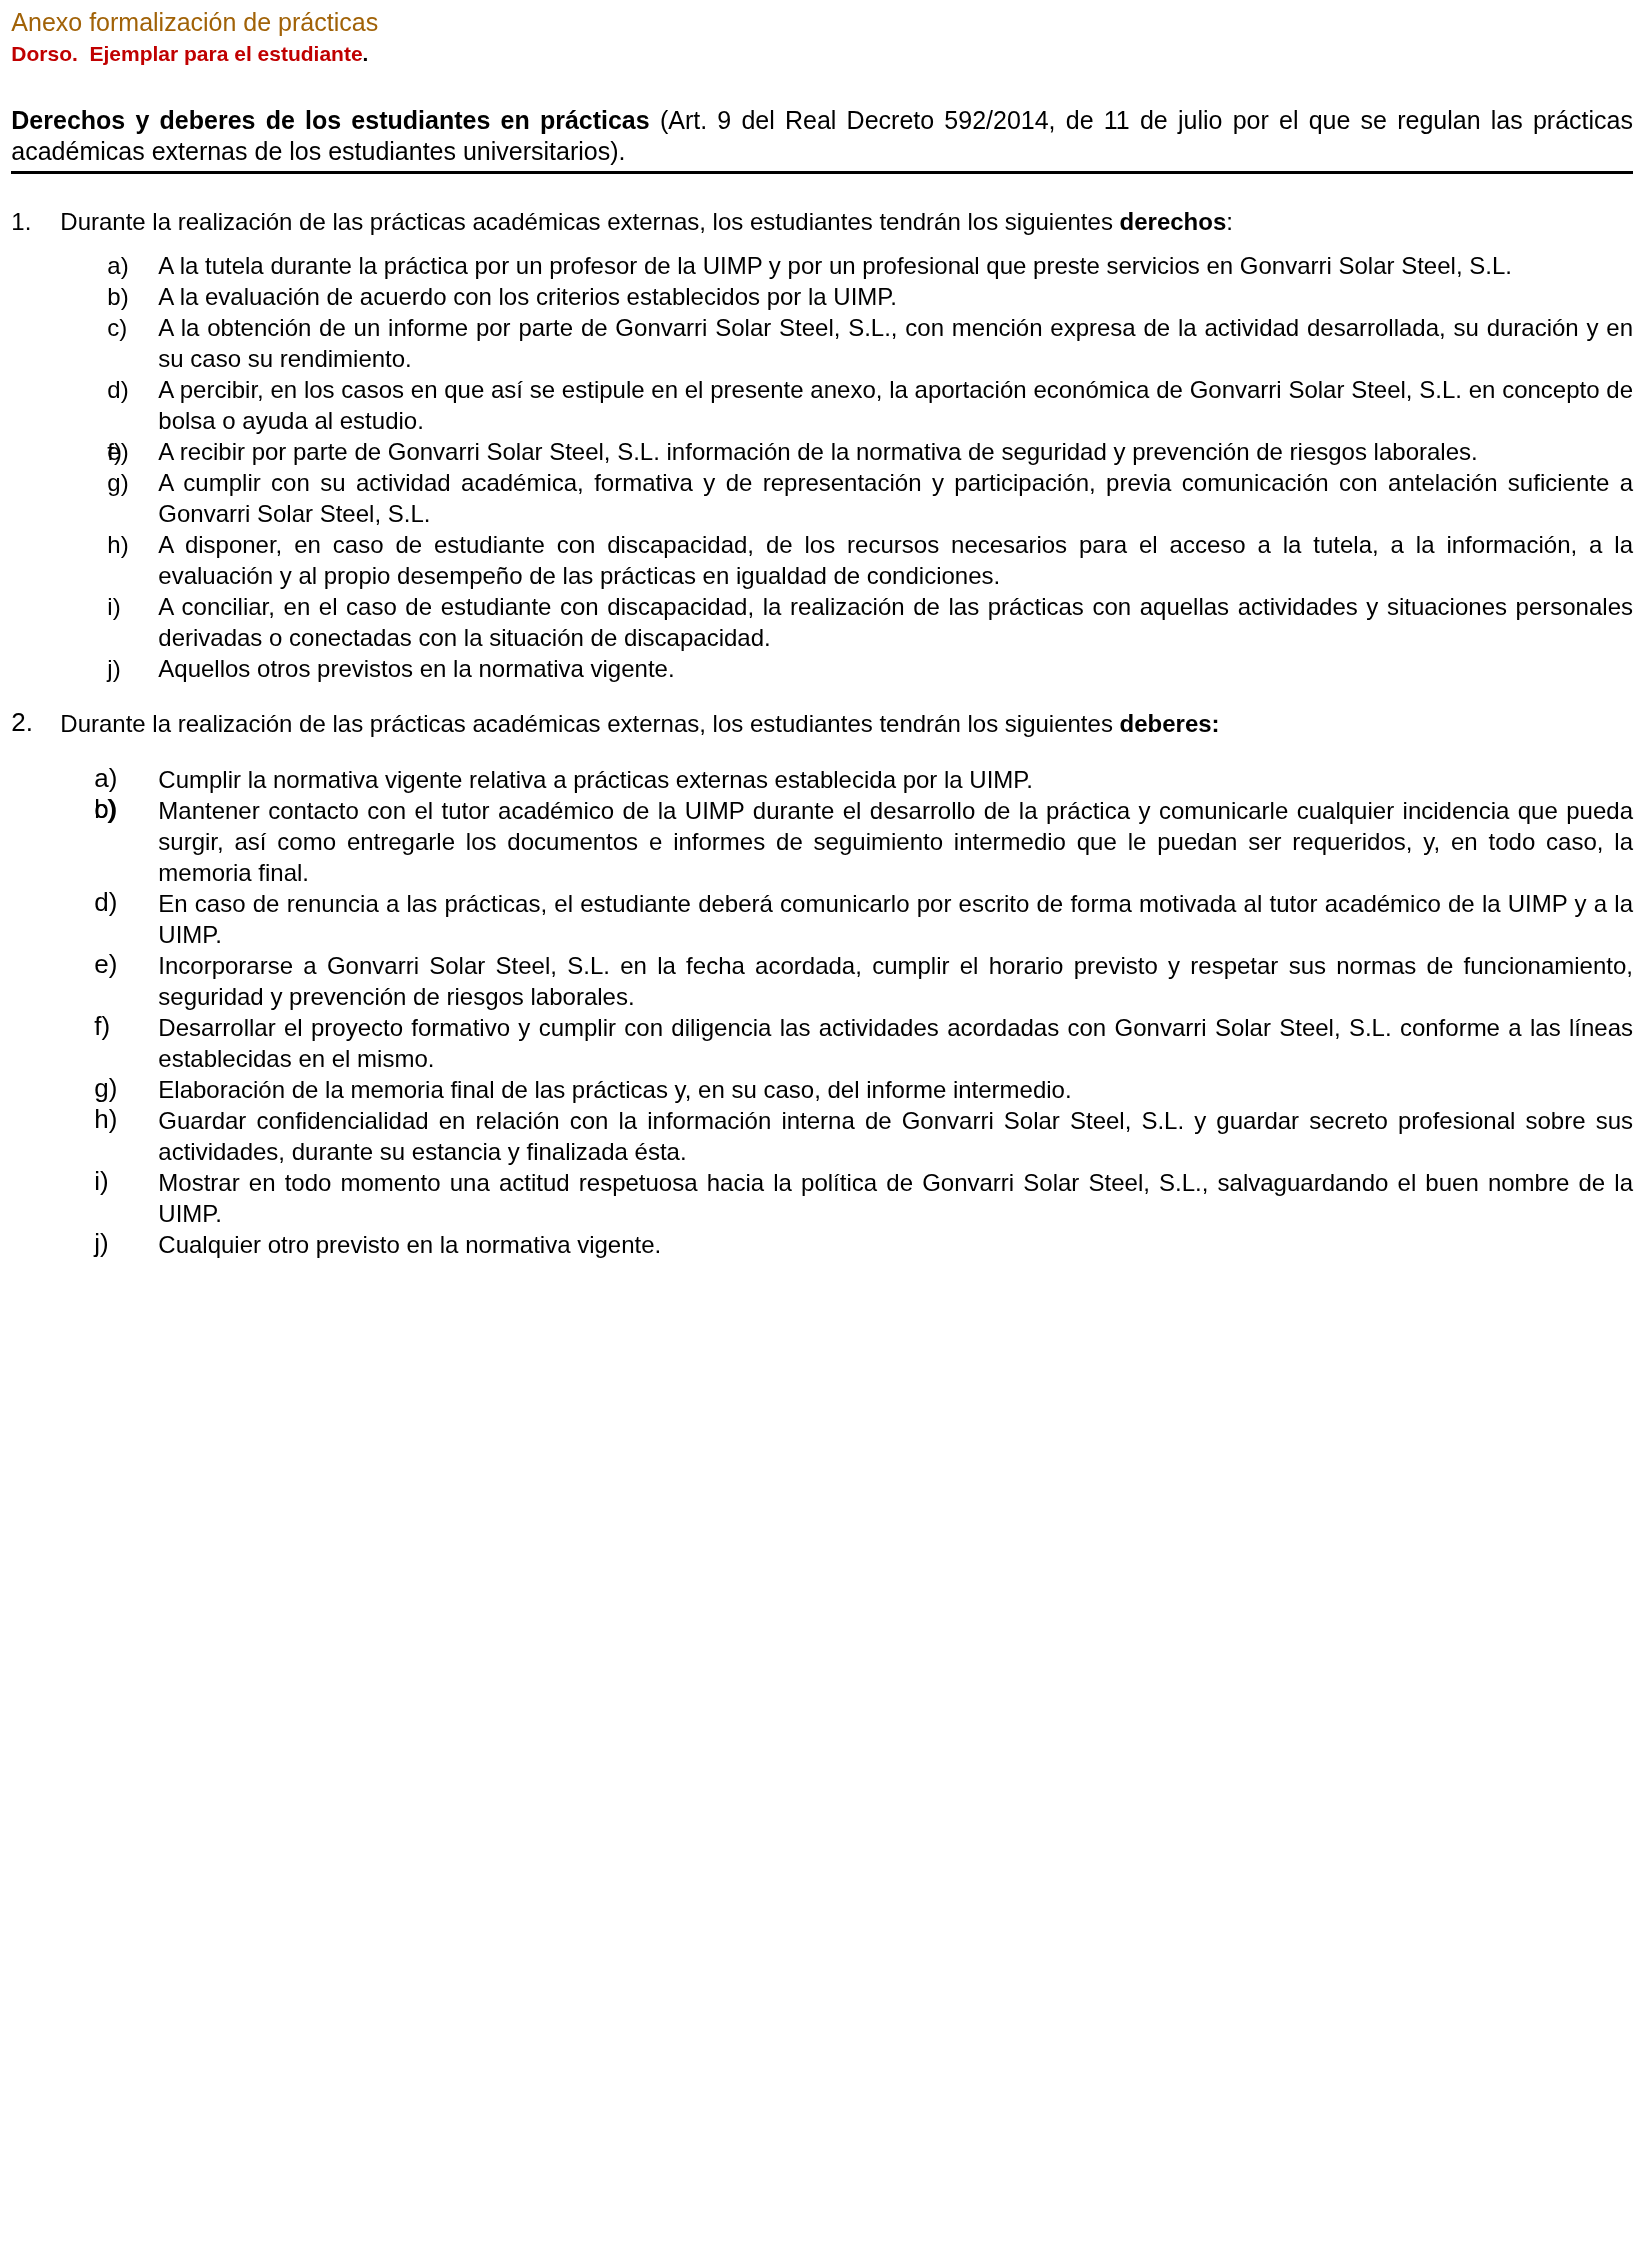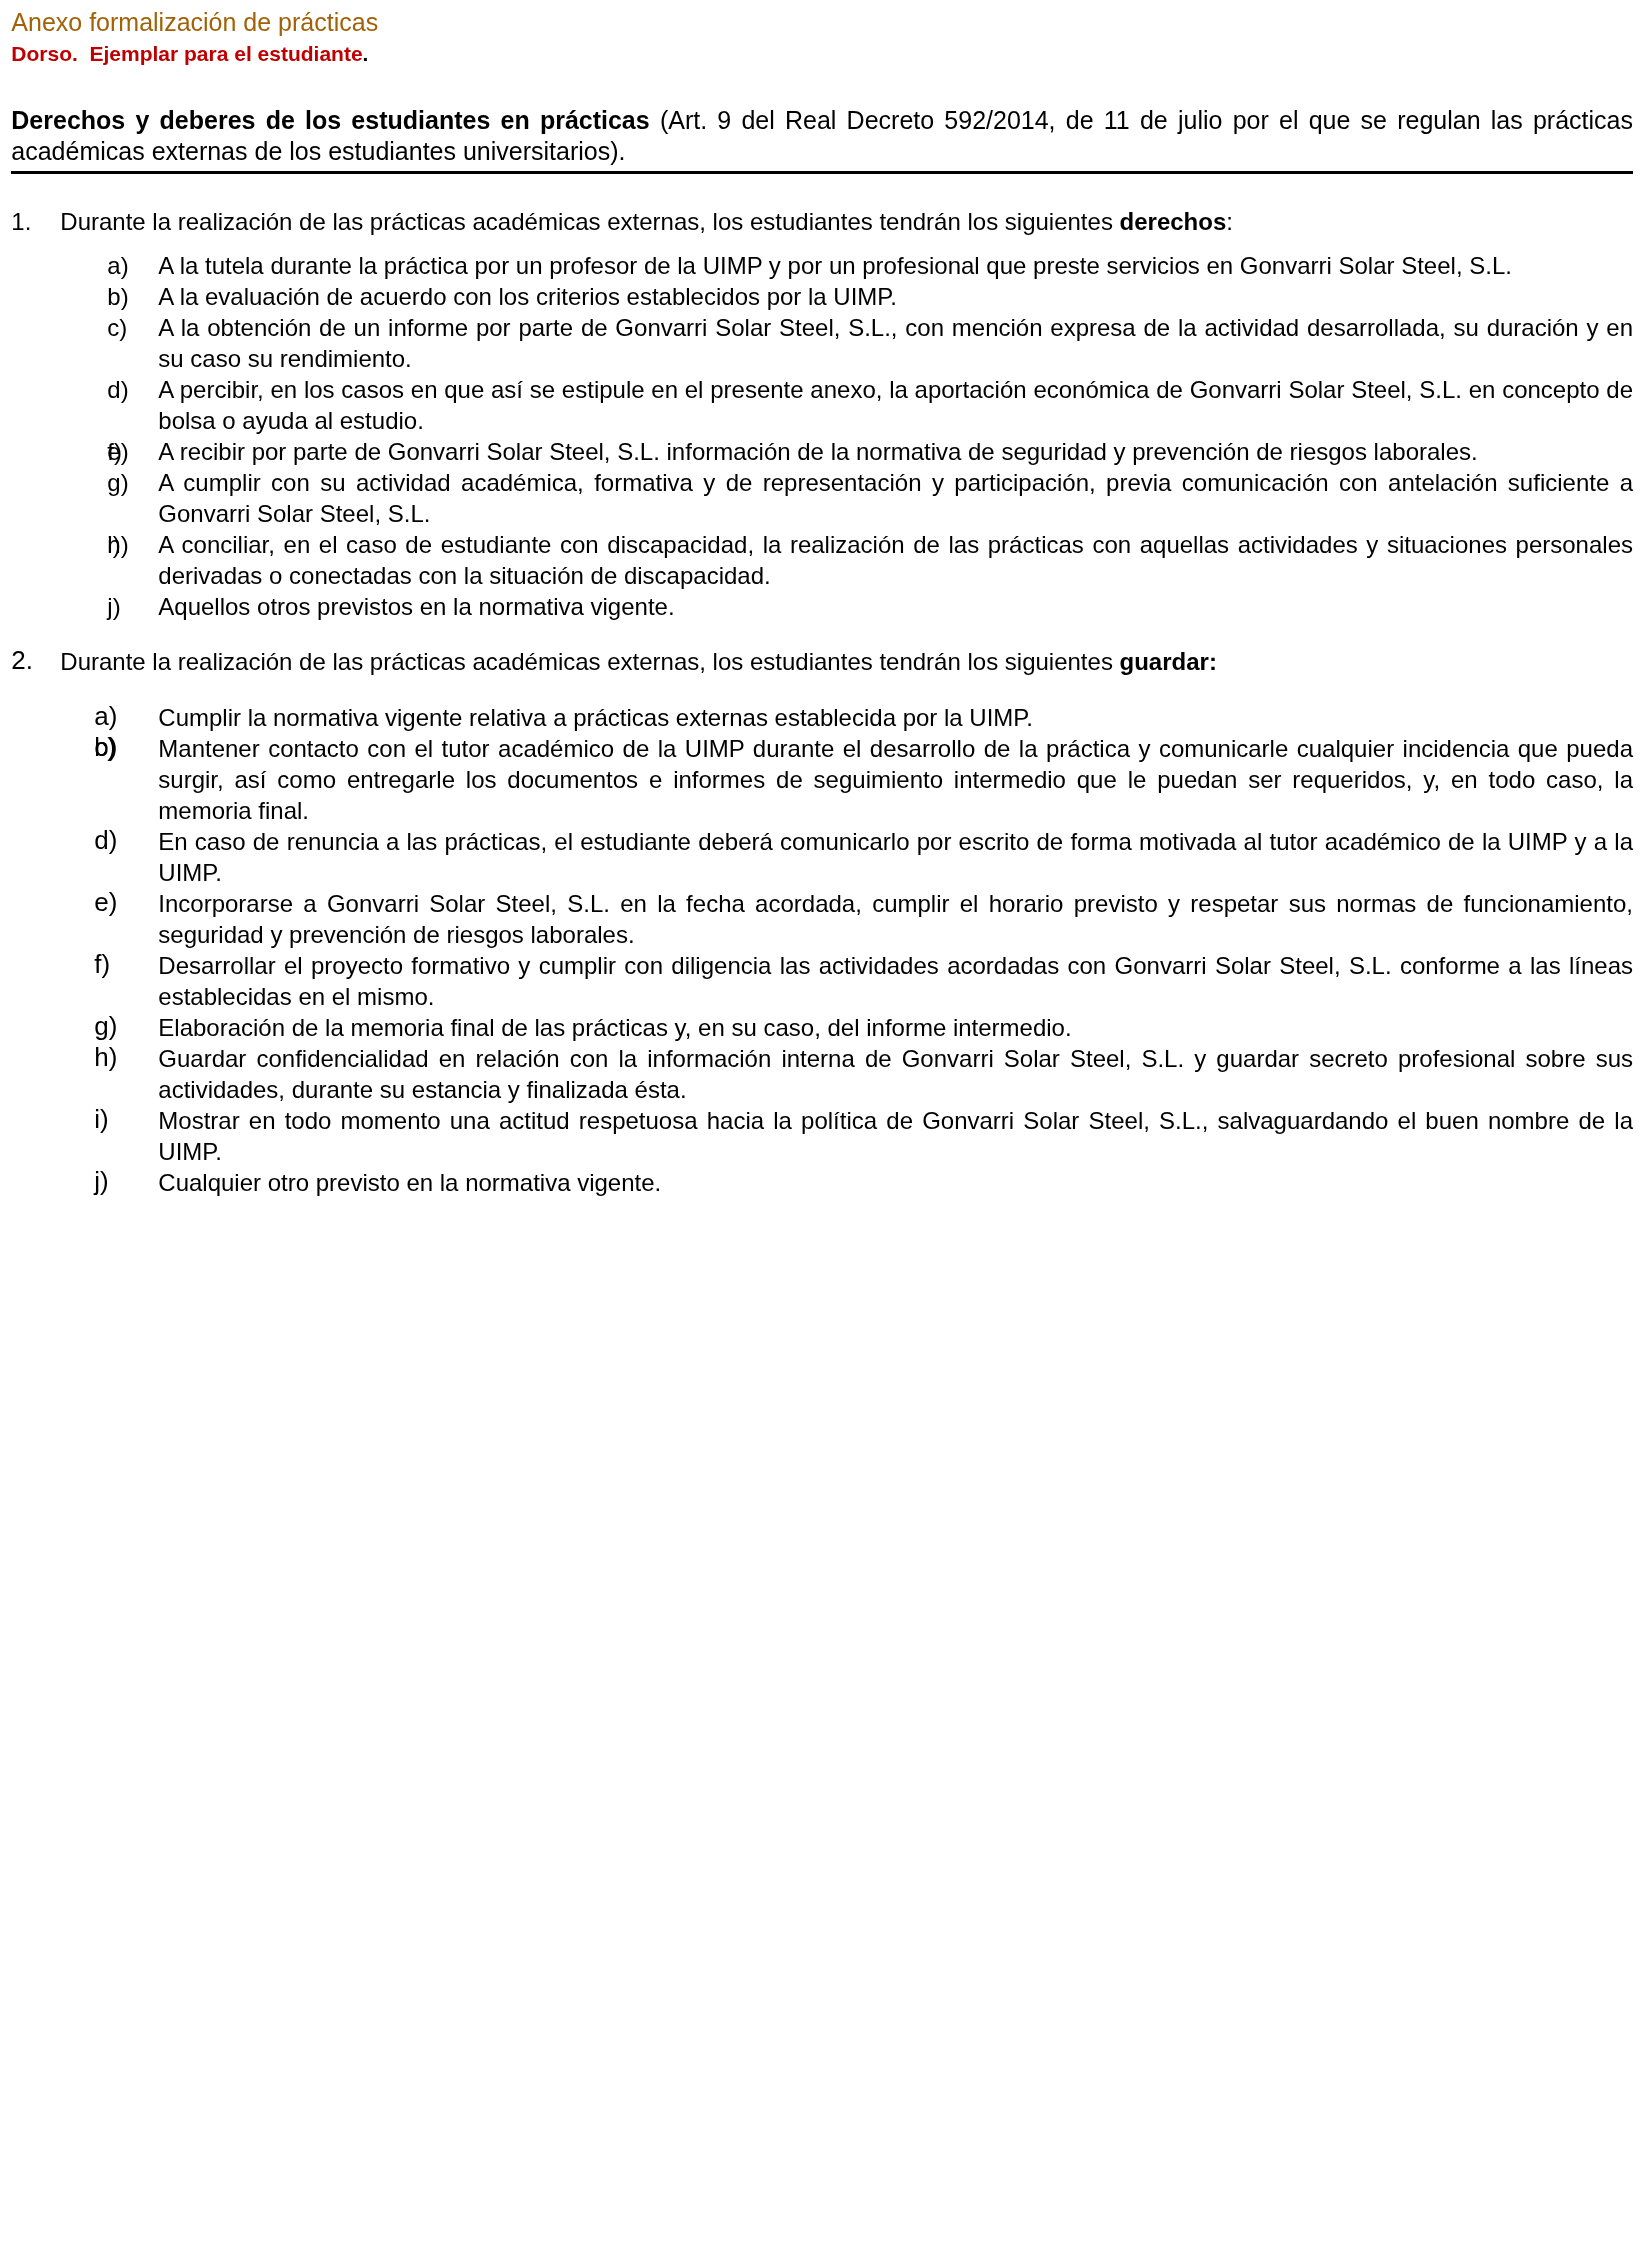--- a/index.html
+++ b/index.html
@@ -114,29 +114,29 @@
       <span class="num">1.</span><span>Durante la realización de las prácticas académicas externas, los estudiantes tendrán los siguientes </span><span class="bold">derechos</span><span>:</span>
     </div>
     <div class="item-list">
       <div class="item"><span class="label">a)</span><span>A la tutela durante la práctica por un profesor de la UIMP y por un profesional que preste servicios en Gonvarri Solar Steel, S.L.</span></div>
       <div class="item"><span class="label">b)</span><span>A la evaluación de acuerdo con los criterios establecidos por la UIMP.</span></div>
       <div class="item"><span class="label">c)</span><span>A la obtención de un informe por parte de Gonvarri Solar Steel, S.L., con mención expresa de la actividad desarrollada, su duración y en su caso su rendimiento.</span></div>
       <div class="item"><span class="label">d)</span><span>A percibir, en los casos en que así se estipule en el presente anexo, la aportación económica de Gonvarri Solar Steel, S.L. en concepto de bolsa o ayuda al estudio.</span></div>
       <div class="item"><span class="label">e)</span></div>
       <div class="item"><span class="label">f)</span><span>A recibir por parte de Gonvarri Solar Steel, S.L. información de la normativa de seguridad y prevención de riesgos laborales.</span></div>
       <div class="item"><span class="label">g)</span><span>A cumplir con su actividad académica, formativa y de representación y participación, previa comunicación con antelación suficiente a Gonvarri Solar Steel, S.L.</span></div>
-      <div class="item"><span class="label">h)</span></div>
+      <div class="item"><span class="label">h)</span><span>A disponer, en caso de estudiante con discapacidad, de los recursos necesarios para el acceso a la tutela, a la información, a la evaluación y al propio desempeño de las prácticas en igualdad de condiciones.</span></div>
       <div class="item"><span class="label">i)</span><span>A conciliar, en el caso de estudiante con discapacidad, la realización de las prácticas con aquellas actividades y situaciones personales derivadas o conectadas con la situación de discapacidad.</span></div>
       <div class="item"><span class="label">j)</span><span>Aquellos otros previstos en la normativa vigente.</span></div>
     </div>
   </div>
 
   <div class="section section-2">
     <div class="sec-lead">
-      <span class="num">2.</span><span>Durante la realización de las prácticas académicas externas, los estudiantes tendrán los siguientes </span><span class="bold">guardar:</span><span></span>
+      <span class="num">2.</span><span>Durante la realización de las prácticas académicas externas, los estudiantes tendrán los siguientes </span><span class="bold">deberes:</span><span></span>
     </div>
     <div class="item-list">
       <div class="item"><span class="label">a)</span><span>Cumplir la normativa vigente relativa a prácticas externas establecida por la UIMP.</span></div>
       <div class="item"><span class="label">b)</span></div>
       <div class="item"><span class="label">c)</span><span>Mantener contacto con el tutor académico de la UIMP durante el desarrollo de la práctica y comunicarle cualquier incidencia que pueda surgir, así como entregarle los documentos e informes de seguimiento intermedio que le puedan ser requeridos, y, en todo caso, la memoria final.</span></div>
       <div class="item"><span class="label">d)</span><span>En caso de renuncia a las prácticas, el estudiante deberá comunicarlo por escrito de forma motivada al tutor académico de la UIMP y a la UIMP.</span></div>
       <div class="item"><span class="label">e)</span><span>Incorporarse a Gonvarri Solar Steel, S.L. en la fecha acordada, cumplir el horario previsto y respetar sus normas de funcionamiento, seguridad y prevención de riesgos laborales.</span></div>
       <div class="item"><span class="label">f)</span><span>Desarrollar el proyecto formativo y cumplir con diligencia las actividades acordadas con Gonvarri Solar Steel, S.L. conforme a las líneas establecidas en el mismo.</span></div>
       <div class="item"><span class="label">g)</span><span>Elaboración de la memoria final de las prácticas y, en su caso, del informe intermedio.</span></div>
       <div class="item"><span class="label">h)</span><span>Guardar confidencialidad en relación con la información interna de Gonvarri Solar Steel, S.L. y guardar secreto profesional sobre sus actividades, durante su estancia y finalizada ésta.</span></div>

